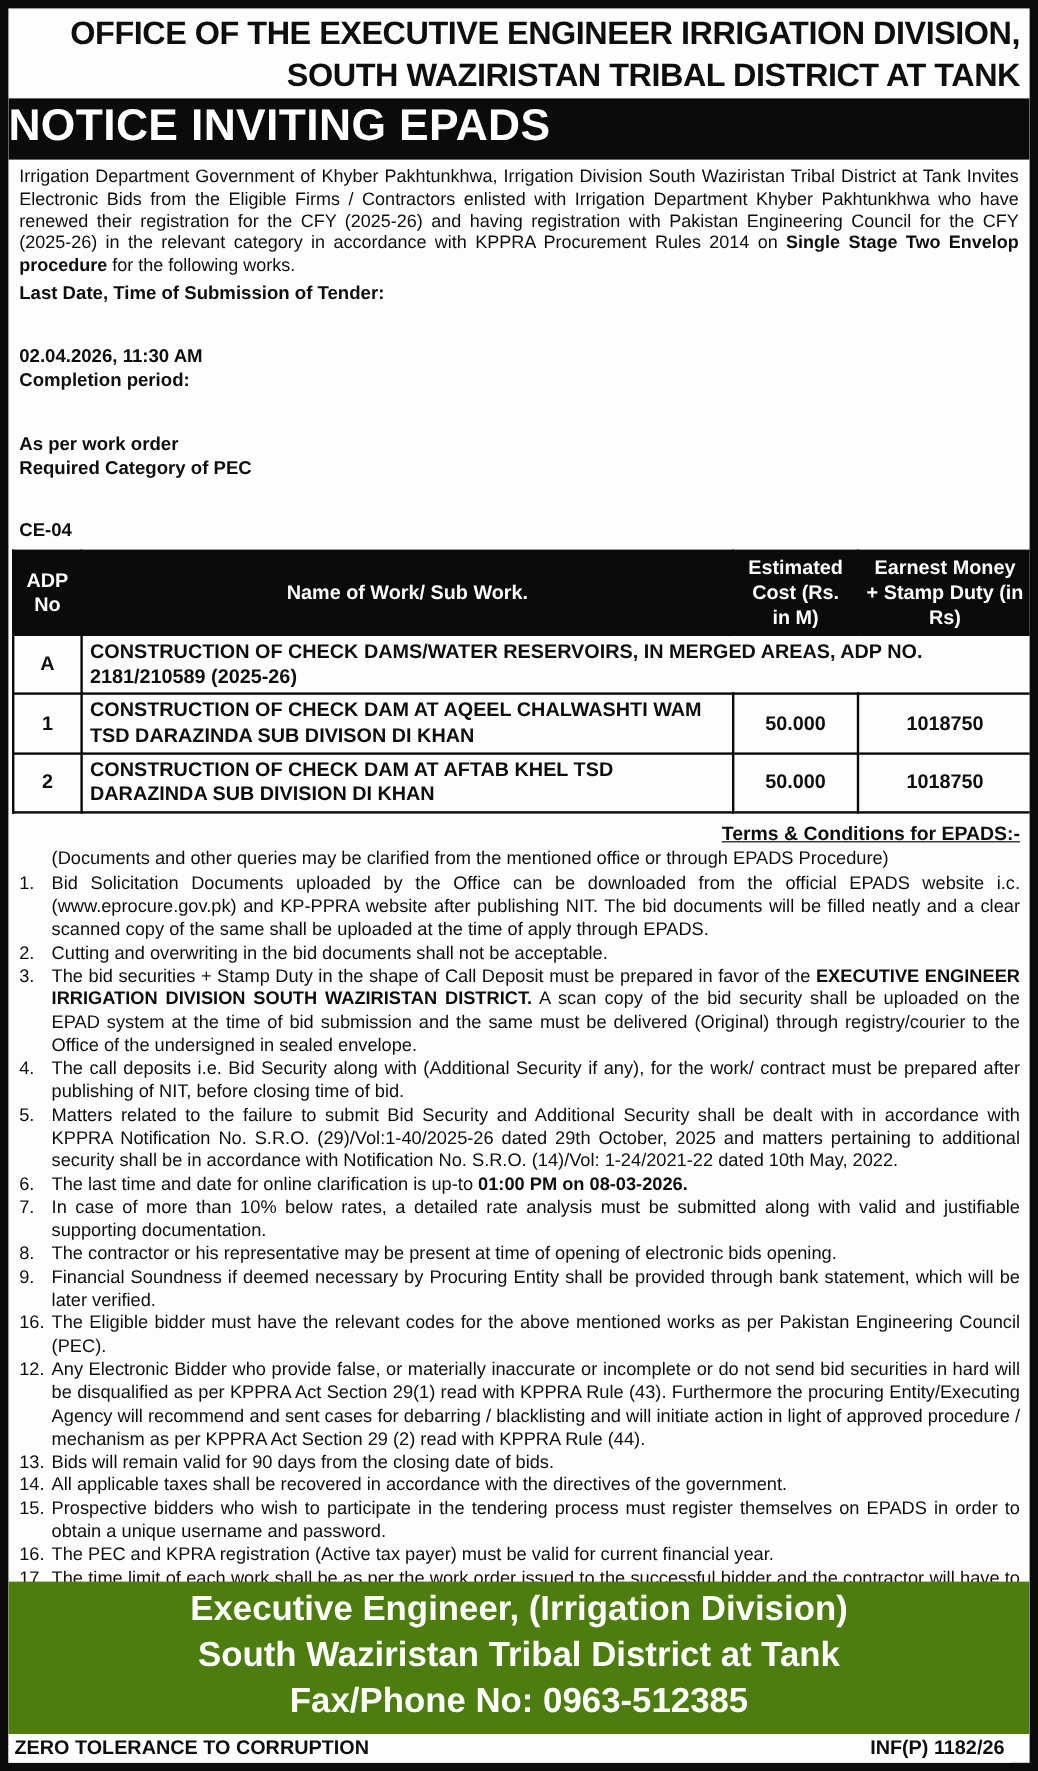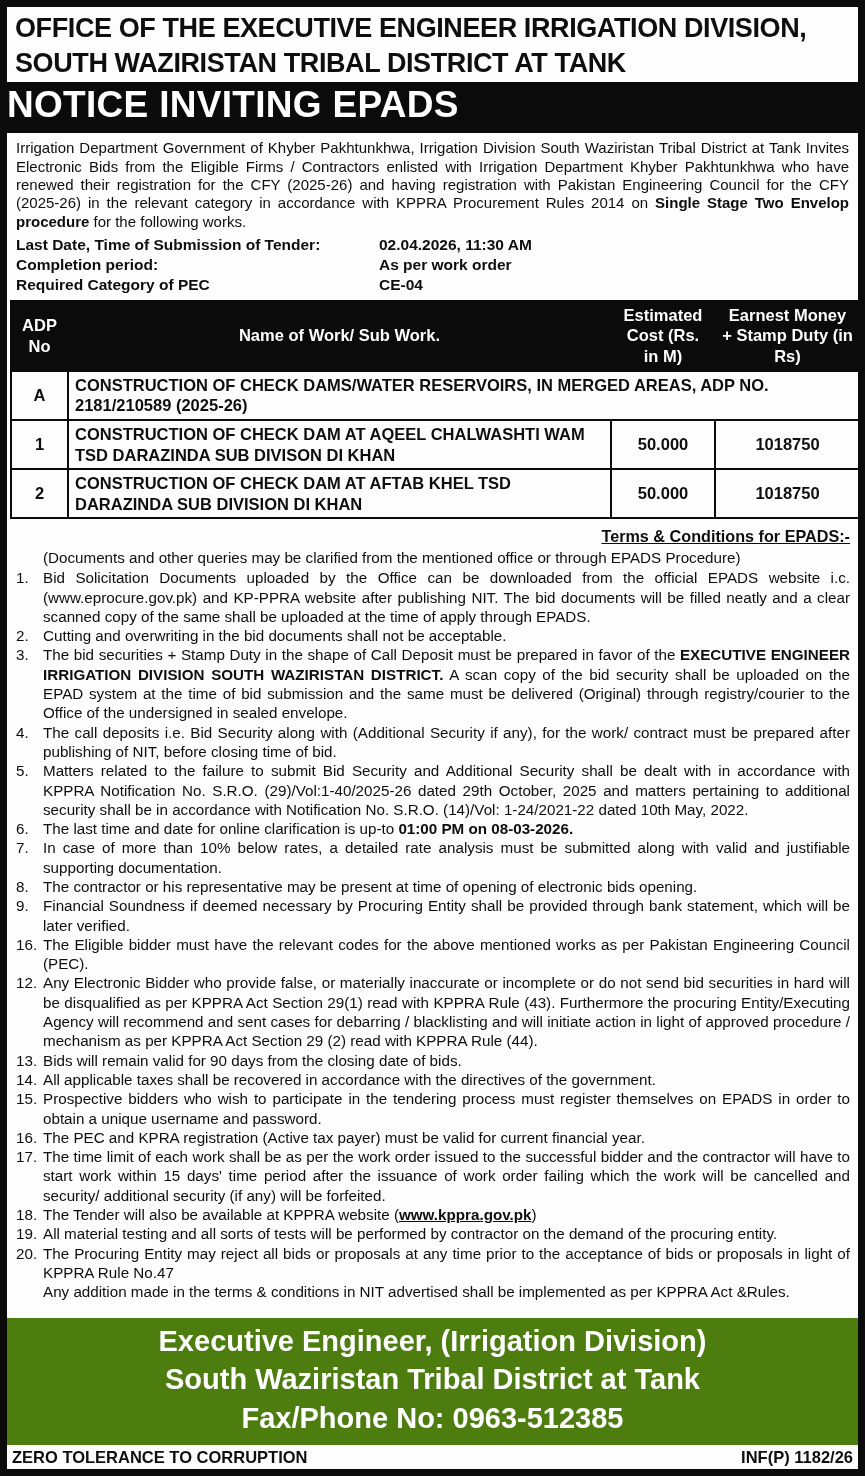--- a/index.html
+++ b/index.html
@@ -2,32 +2,32 @@
 <html><head>
 <meta charset="utf-8">
 <style>
   * { margin:0; padding:0; box-sizing:border-box; }
   html,body { background:#d9d9d9; }
   body { width:865px; font-family:"Liberation Sans", sans-serif; }
   .page {
     width:865px; height:1476px; background:#fdfdfd; color:#0e0e0e;
     border:7px solid #0b0b0b; position:relative; overflow:hidden;
   }
-  .office-header { text-align:left; padding:4px 8px 2px; }
+  .office-header { text-align:right; padding:4px 8px 2px; }
   .office-line { font-size:27px; font-weight:bold; line-height:1.28; letter-spacing:-0.4px; }
   .title-bar {
     background:#0b0b0b; color:#fff; 
     font-size:37px; font-weight:bold; padding:2px 0 7px; letter-spacing:0.3px;
   }
   .intro { padding:6px 9px 2px; font-size:15px; line-height:1.23; text-align:justify; }
   .intro b { font-weight:bold; }
   .kd { padding:2px 9px 3px; }
-  .kd-row { display:flex; font-weight:bold; font-size:15.5px; line-height:1.28; }
+  .kd-row { display:flex; font-weight:bold; font-size:15.5px; line-height:1.28;flex-direction:column; }
   .kd-label { width:363px; flex:none; }
-  .kd-value { flex:1; }
+  .kd-value { flex:1;margin-top:33px; }
   table.works { width:851px; margin:2px 3px 4px; border-collapse:collapse; table-layout:fixed; }
   table.works th, table.works td { border:2px solid #0b0b0b; padding:3px 6px; }
   table.works th {
     background:#0b0b0b; color:#fff; font-size:16.5px; font-weight:bold;
     text-align:center; vertical-align:middle; line-height:1.25; height:68px;
   }
   table.works td { font-size:16.5px; font-weight:bold; vertical-align:middle; line-height:1.25; }
   .col-adp { width:57px; }
   .col-cost { width:104px; }
   .col-earnest { width:145px; }
@@ -40,21 +40,21 @@
   .term-num { width:27px; flex:none; }
   .term-text { flex:1; text-align:justify; }
   .term-text b { font-weight:bold; }
   .term-text b.u { text-decoration:underline; }
   .footer-box {
     position:absolute; left:0; right:0; bottom:24px;
     background:#4d7c0f; color:#fff; text-align:center; padding:4px 0 8px;
   }
   .footer-line { font-size:29px; font-weight:bold; line-height:1.32; }
   .bottom-strip {
-    position:absolute; left:0; right:0; bottom:0; height:24px; background:#fdfdfd;
+    position:absolute; left:0; right:16px; bottom:0; height:24px; background:#fdfdfd;
     display:flex; justify-content:space-between; align-items:center;
     font-weight:bold; font-size:16.5px; padding:0 5px;
   }
 </style>
 </head>
 <body>
 
 <div class="page">
 
   <div class="office-header">

